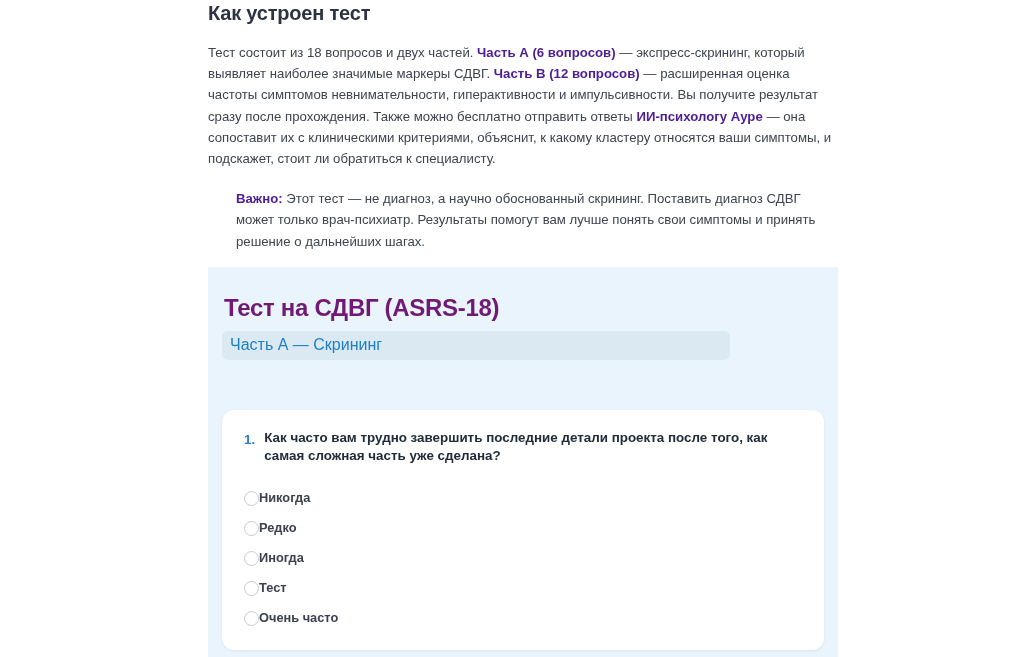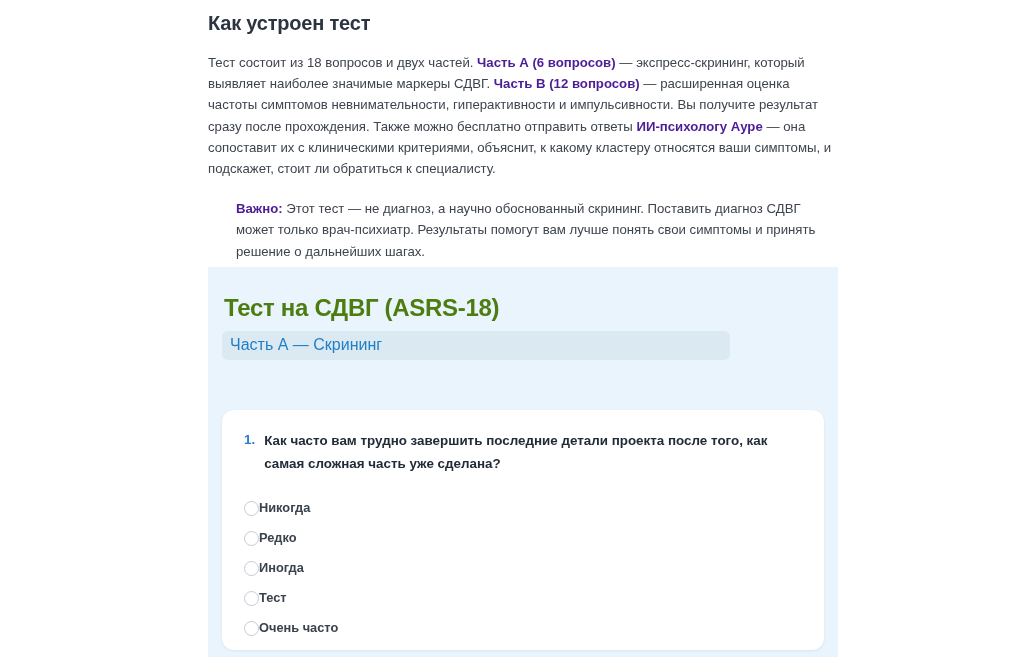--- a/index.html
+++ b/index.html
@@ -25,21 +25,20 @@
     left: 208px;
     top: 0;
     width: 632px;
   }
 
   .article-title {
     font-size: 20px;
     font-weight: bold;
     color: #2b3440;
     letter-spacing: -0.2px;
-    padding-top: 10px;
     line-height: 26px;
   }
 
   .para {
     font-size: 13.2px;
     line-height: 21.2px;
     color: #3d444e;
     margin-top: 16px;
     text-align: left;
   }
@@ -58,21 +57,21 @@
     padding: 0;
   }
 
   .test-card-inner {
     padding: 26px 16px 0 16px;
   }
 
   .test-title {
     font-size: 24px;
     font-weight: bold;
-    color: #4d7c0f;
+    color: #701a75;
     letter-spacing: -0.3px;
     line-height: 30px;
   }
 
   .test-subtitle {
     margin-top: 10px;
     font-size: 13.2px;
     line-height: 20px;
     color: #5c6470;
     max-width: 570px;
@@ -117,21 +116,21 @@
     font-weight: bold;
     line-height: 21px;
     flex: 0 0 auto;
     padding-top: 0px;
   }
 
   .question-text {
     font-size: 13.4px;
     font-weight: bold;
     color: #222c38;
-    line-height: 23px;
+    line-height: 18px;
     max-width: 548px;
   }
 
   .options {
     margin-top: 18px;
   }
 
   .option {
     display: flex;
     align-items: center;

